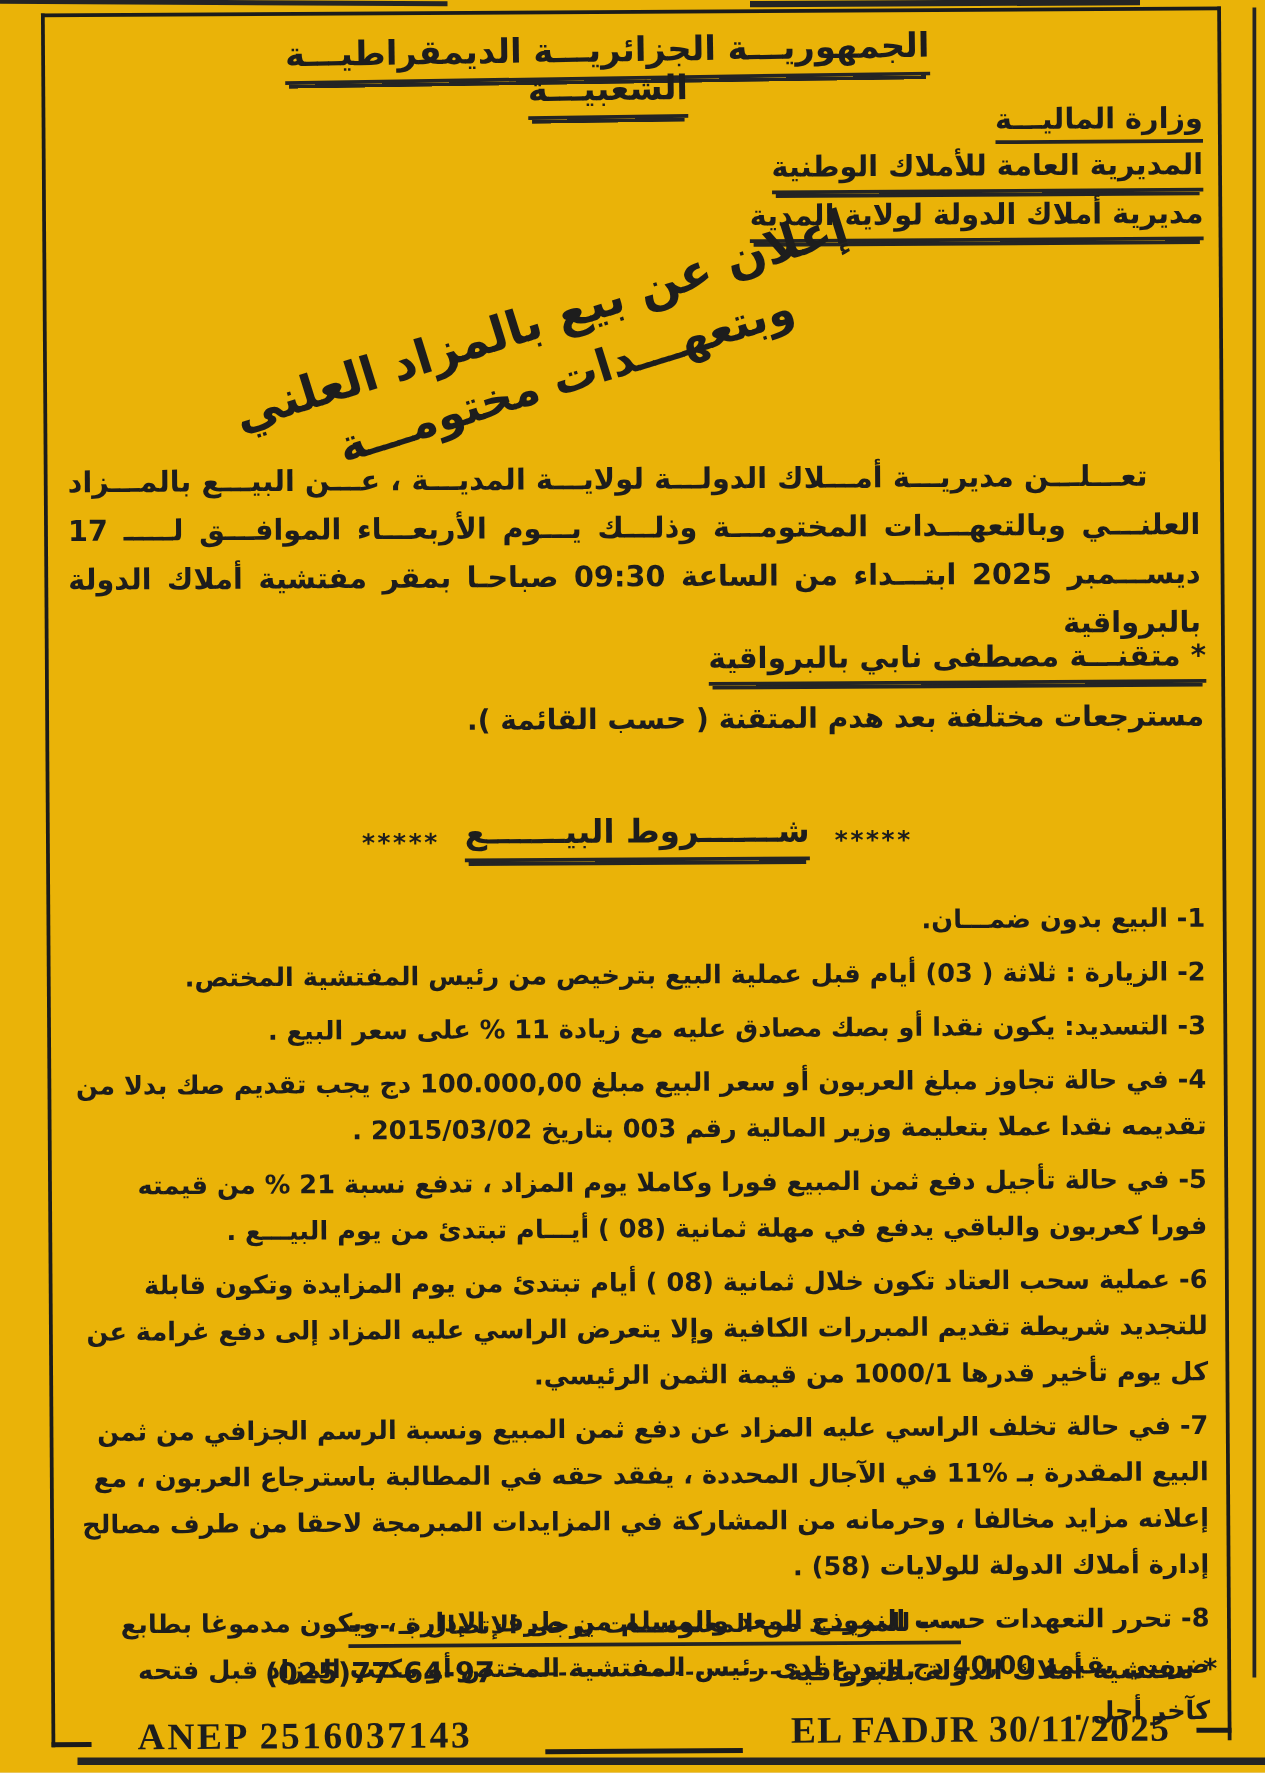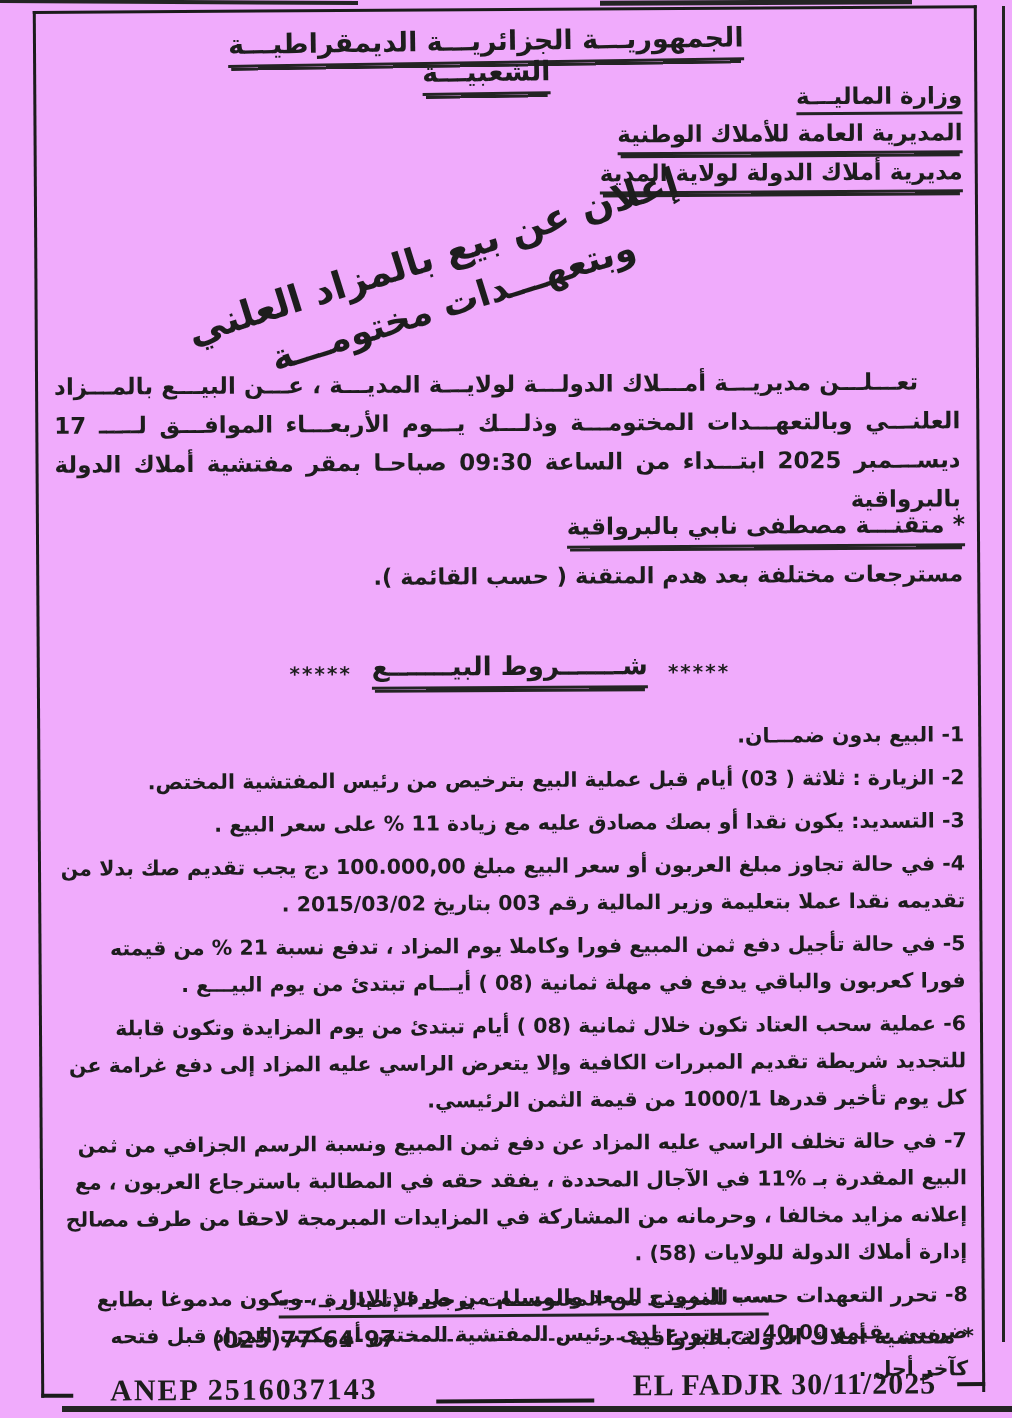--- a/index.html
+++ b/index.html
@@ -5,21 +5,21 @@
   html,body{margin:0;padding:0;}
   body{
     width:1012px;height:1418px;
     background:#e9e8e4;
     font-family:"DejaVu Sans",sans-serif;
     overflow:hidden;
   }
   .page{
     position:relative;
     width:1012px;height:1418px;
-    background:#f0abfc;
+    background:#eab308;
     color:#1d1d1d;
     overflow:hidden;
   }
   
   .artifact{position:absolute;background:#242424;}
   .a-top-left{left:0;top:0;width:358px;height:4px;transform:rotate(0.35deg);}
   .a-top-right{left:600px;top:0;width:312px;height:5px;transform:rotate(-0.3deg);}
   .a-right-line{left:1002px;top:6px;width:3px;height:1336px;}
   .a-bottom-divider{left:62px;top:1406px;width:950px;height:6px;}
 

